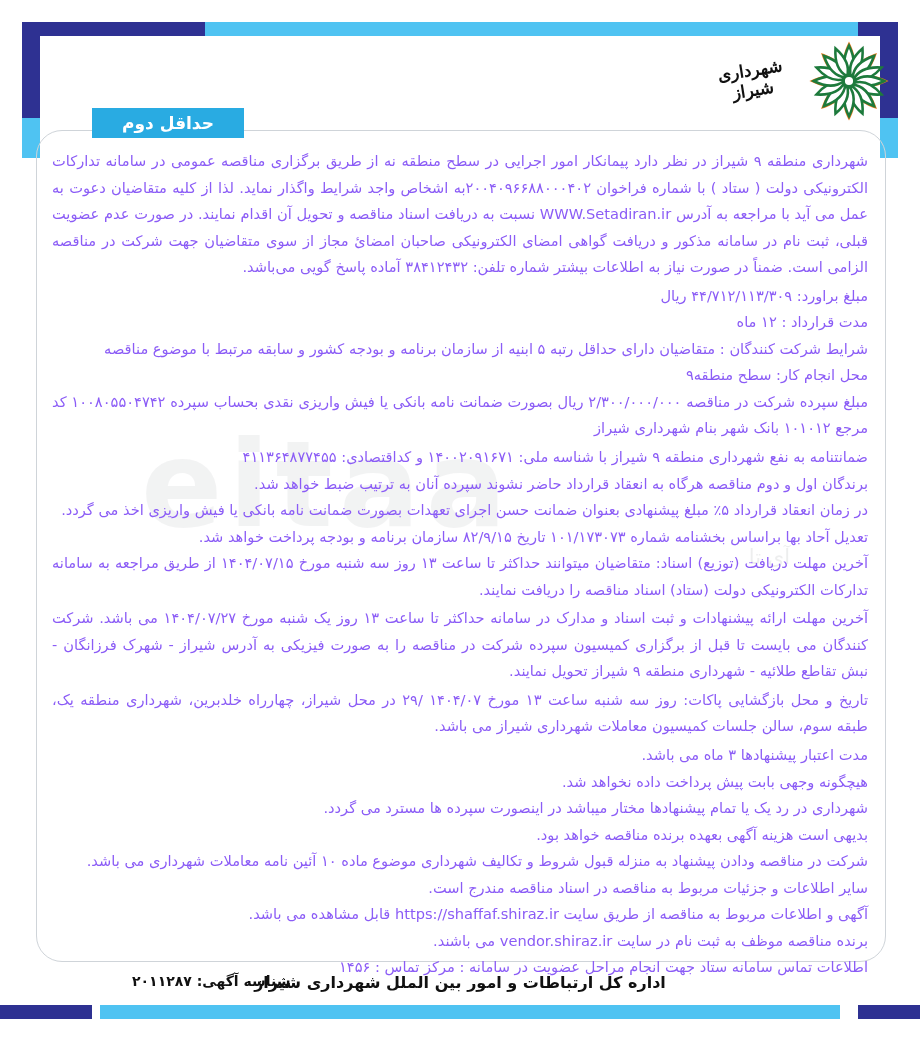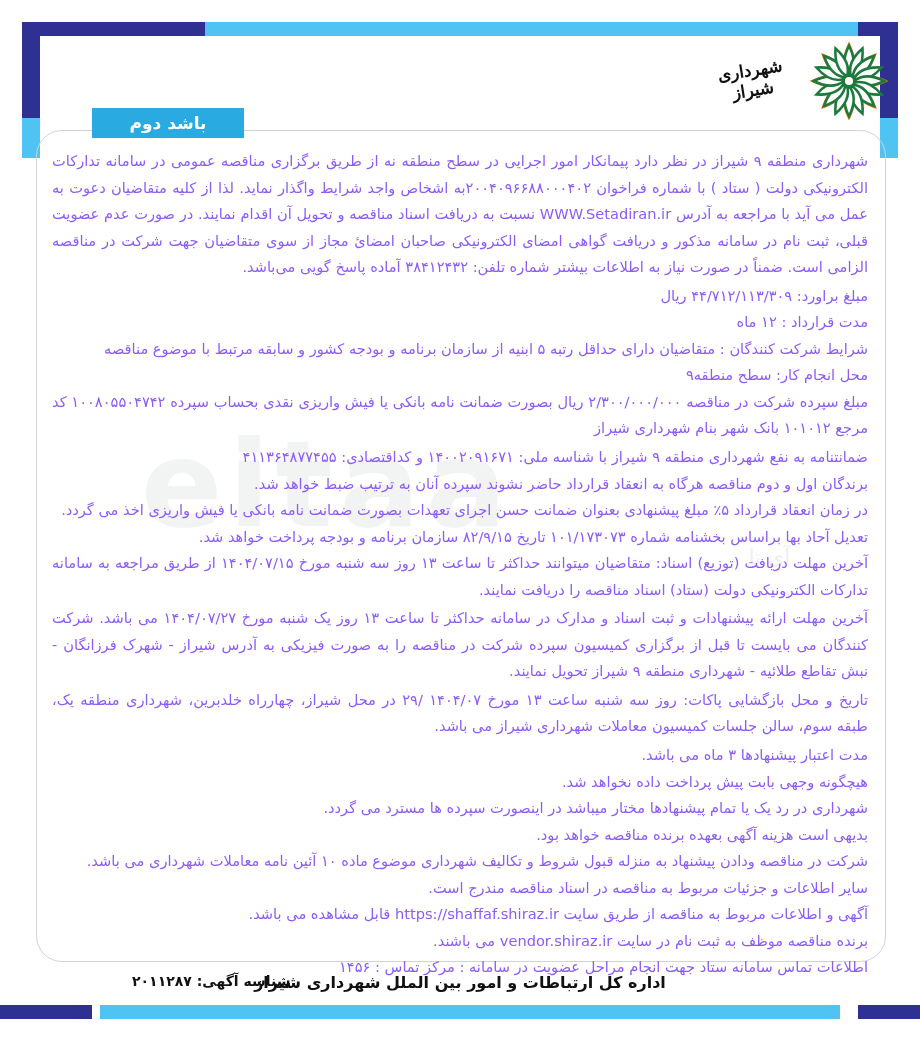--- a/index.html
+++ b/index.html
@@ -121,21 +121,21 @@
           <use href="#pg" transform="rotate(315)"></use>
           <use href="#pg" transform="rotate(337.5)"></use>
           <circle r="6" fill="#fff" stroke="#1d7a3c" stroke-width="2.5"></circle>
         </g>
       </svg>
       <div class="logo-word">شهرداری شیراز</div>
     </div>
   </div>
 
   <div class="content-box"></div>
-  <div class="badge-nobat">باشد دوم</div>
+  <div class="badge-nobat">حداقل دوم</div>
 
   <div class="watermark">eitaa</div>
   <div class="watermark-2">آی تا</div>
 
   <div class="body-text">
 
     <p class="para">شهرداری منطقه ۹ شیراز در نظر دارد پیمانکار امور اجرایی در سطح منطقه نه از طریق برگزاری مناقصه عمومی در سامانه تدارکات الکترونیکی دولت ( ستاد ) با شماره فراخوان ۲۰۰۴۰۹۶۶۸۸۰۰۰۴۰۲به اشخاص واجد شرایط واگذار نماید. لذا از کلیه متقاضیان دعوت به عمل می آید با مراجعه به آدرس WWW.Setadiran.ir نسبت به دریافت اسناد مناقصه و تحویل آن اقدام نمایند. در صورت عدم عضویت قبلی، ثبت نام در سامانه مذکور و دریافت گواهی امضای الکترونیکی صاحبان امضائ مجاز از سوی متقاضیان جهت شرکت در مناقصه الزامی است. ضمناً در صورت نیاز به اطلاعات بیشتر شماره تلفن: ۳۸۴۱۲۴۳۲ آماده پاسخ گویی می‌باشد.</p>
 
     <p class="line">مبلغ براورد: ۴۴/۷۱۲/۱۱۳/۳۰۹ ریال</p>
     <p class="line">مدت قرارداد :  ۱۲ ماه</p>

